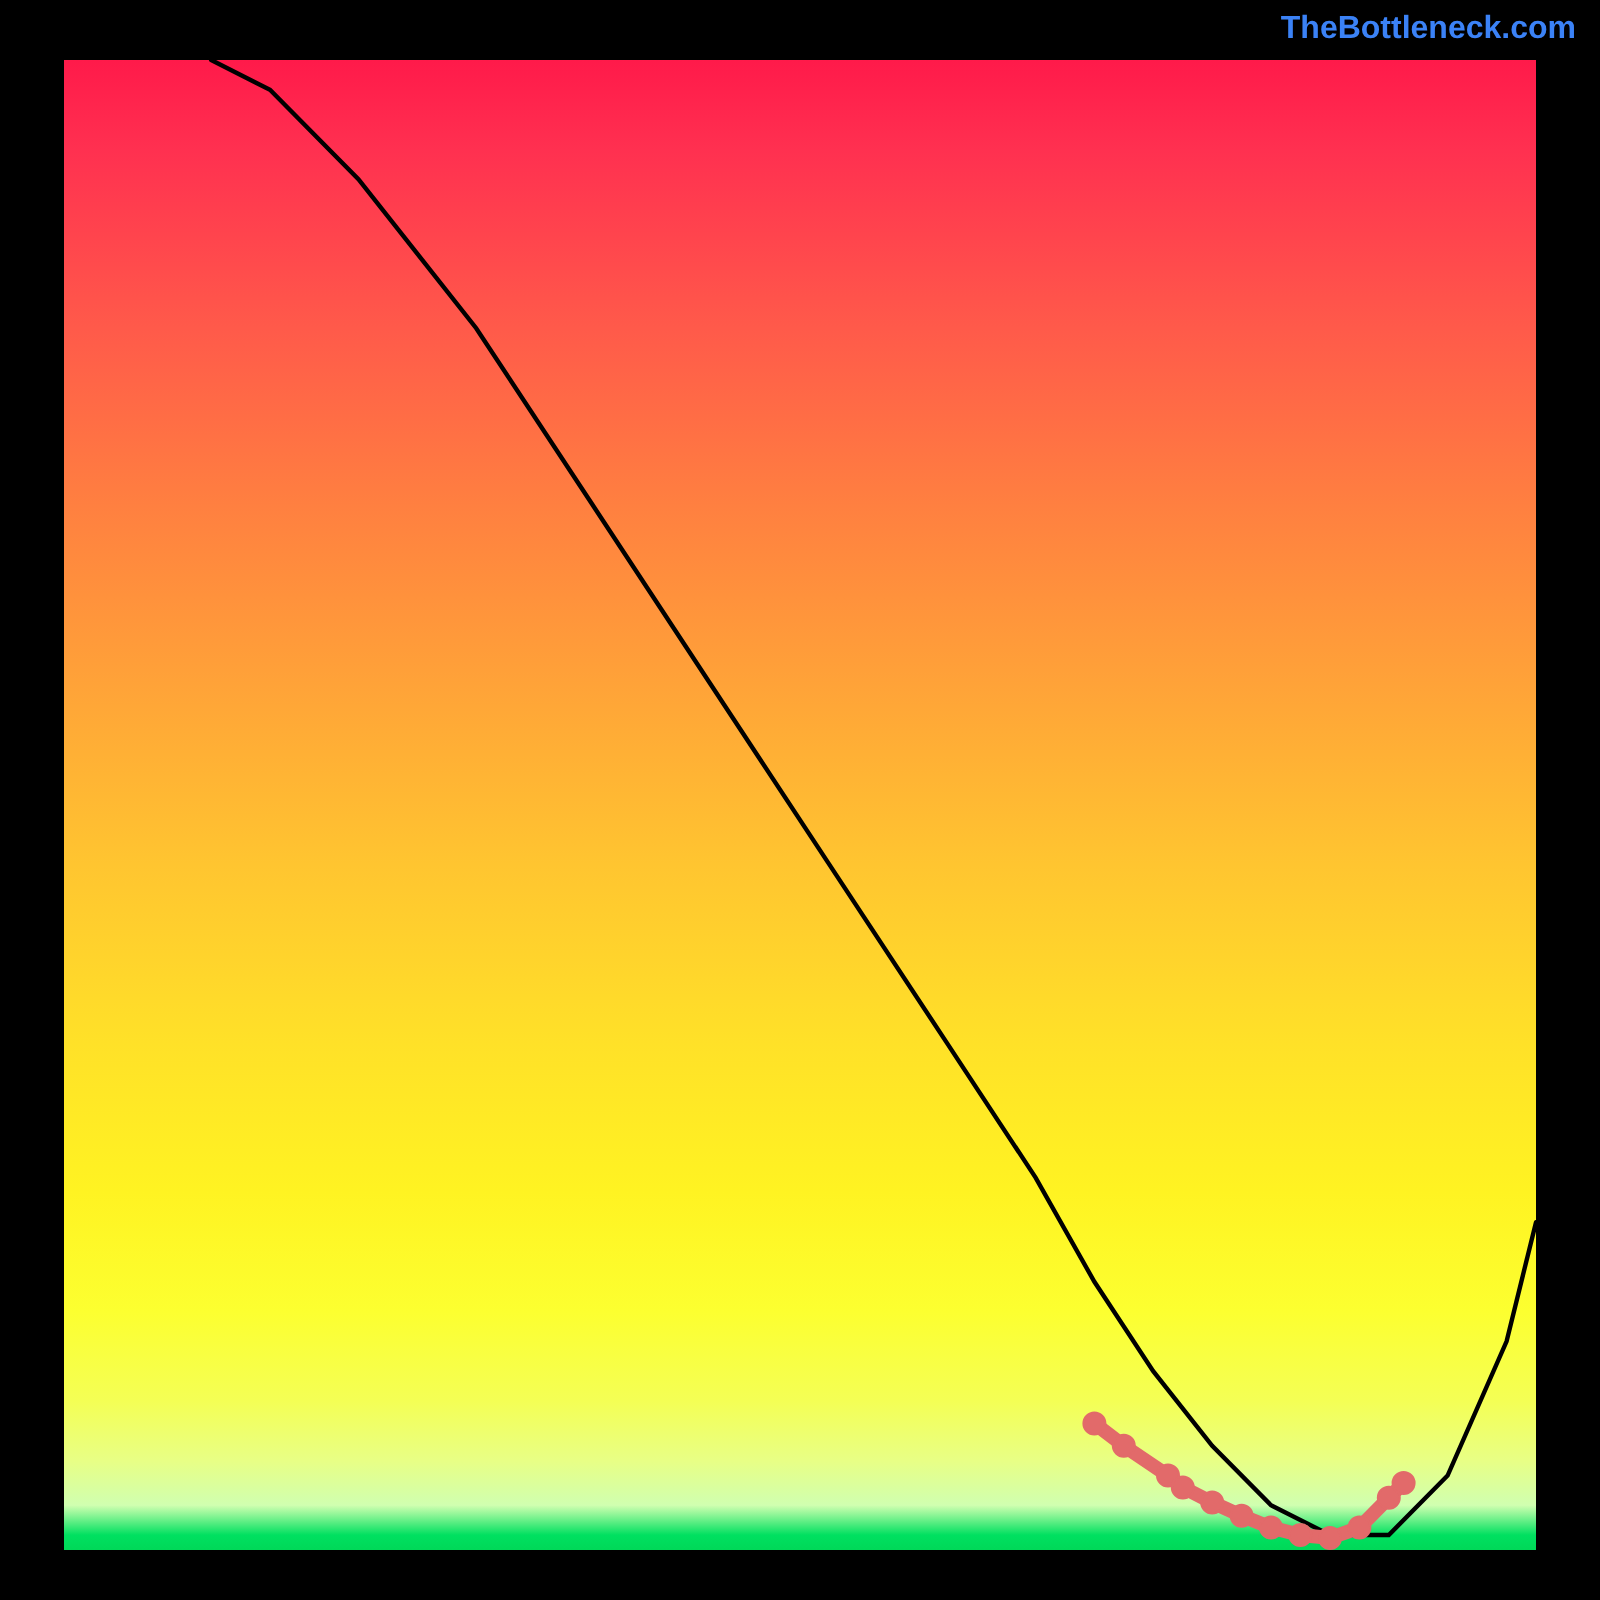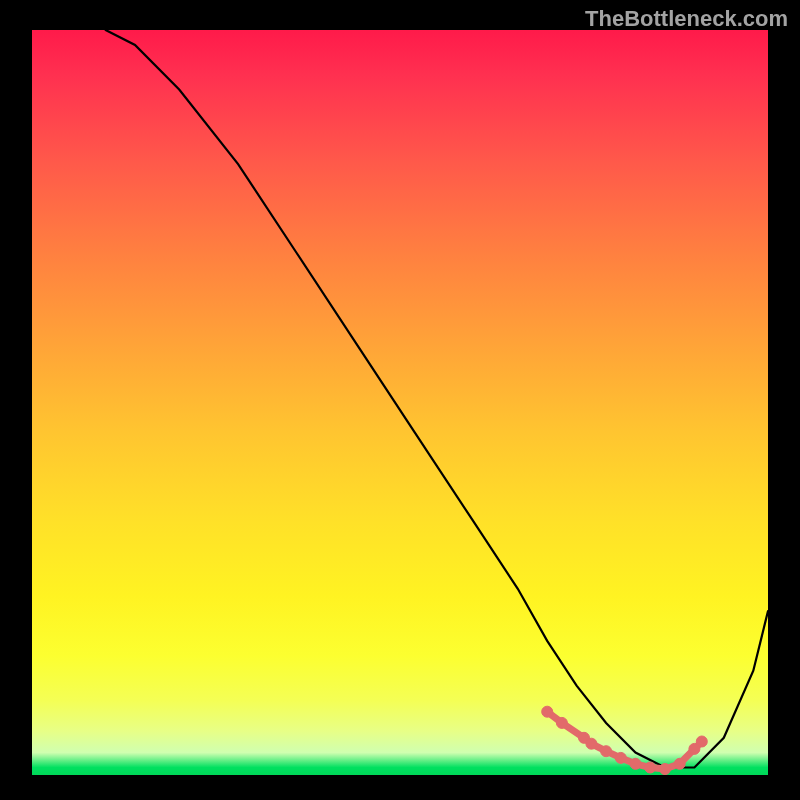--- a/index.html
+++ b/index.html
@@ -8,22 +8,22 @@
     height: 800px;
     background: #000;
     position: relative;
     font-family: Arial, sans-serif;
     overflow: hidden;
   }
   .watermark {
     position: absolute;
     top: 6px;
     right: 12px;
-    color: #a3a3a3;
-    font-size: 22px;
+    color: #3b82f6;
+    font-size: 16px;
     font-weight: bold;
     z-index: 10;
   }
   .plot-area {
     position: absolute;
     left: 32px;
     top: 30px;
     width: 736px;
     height: 745px;
     overflow: hidden;

